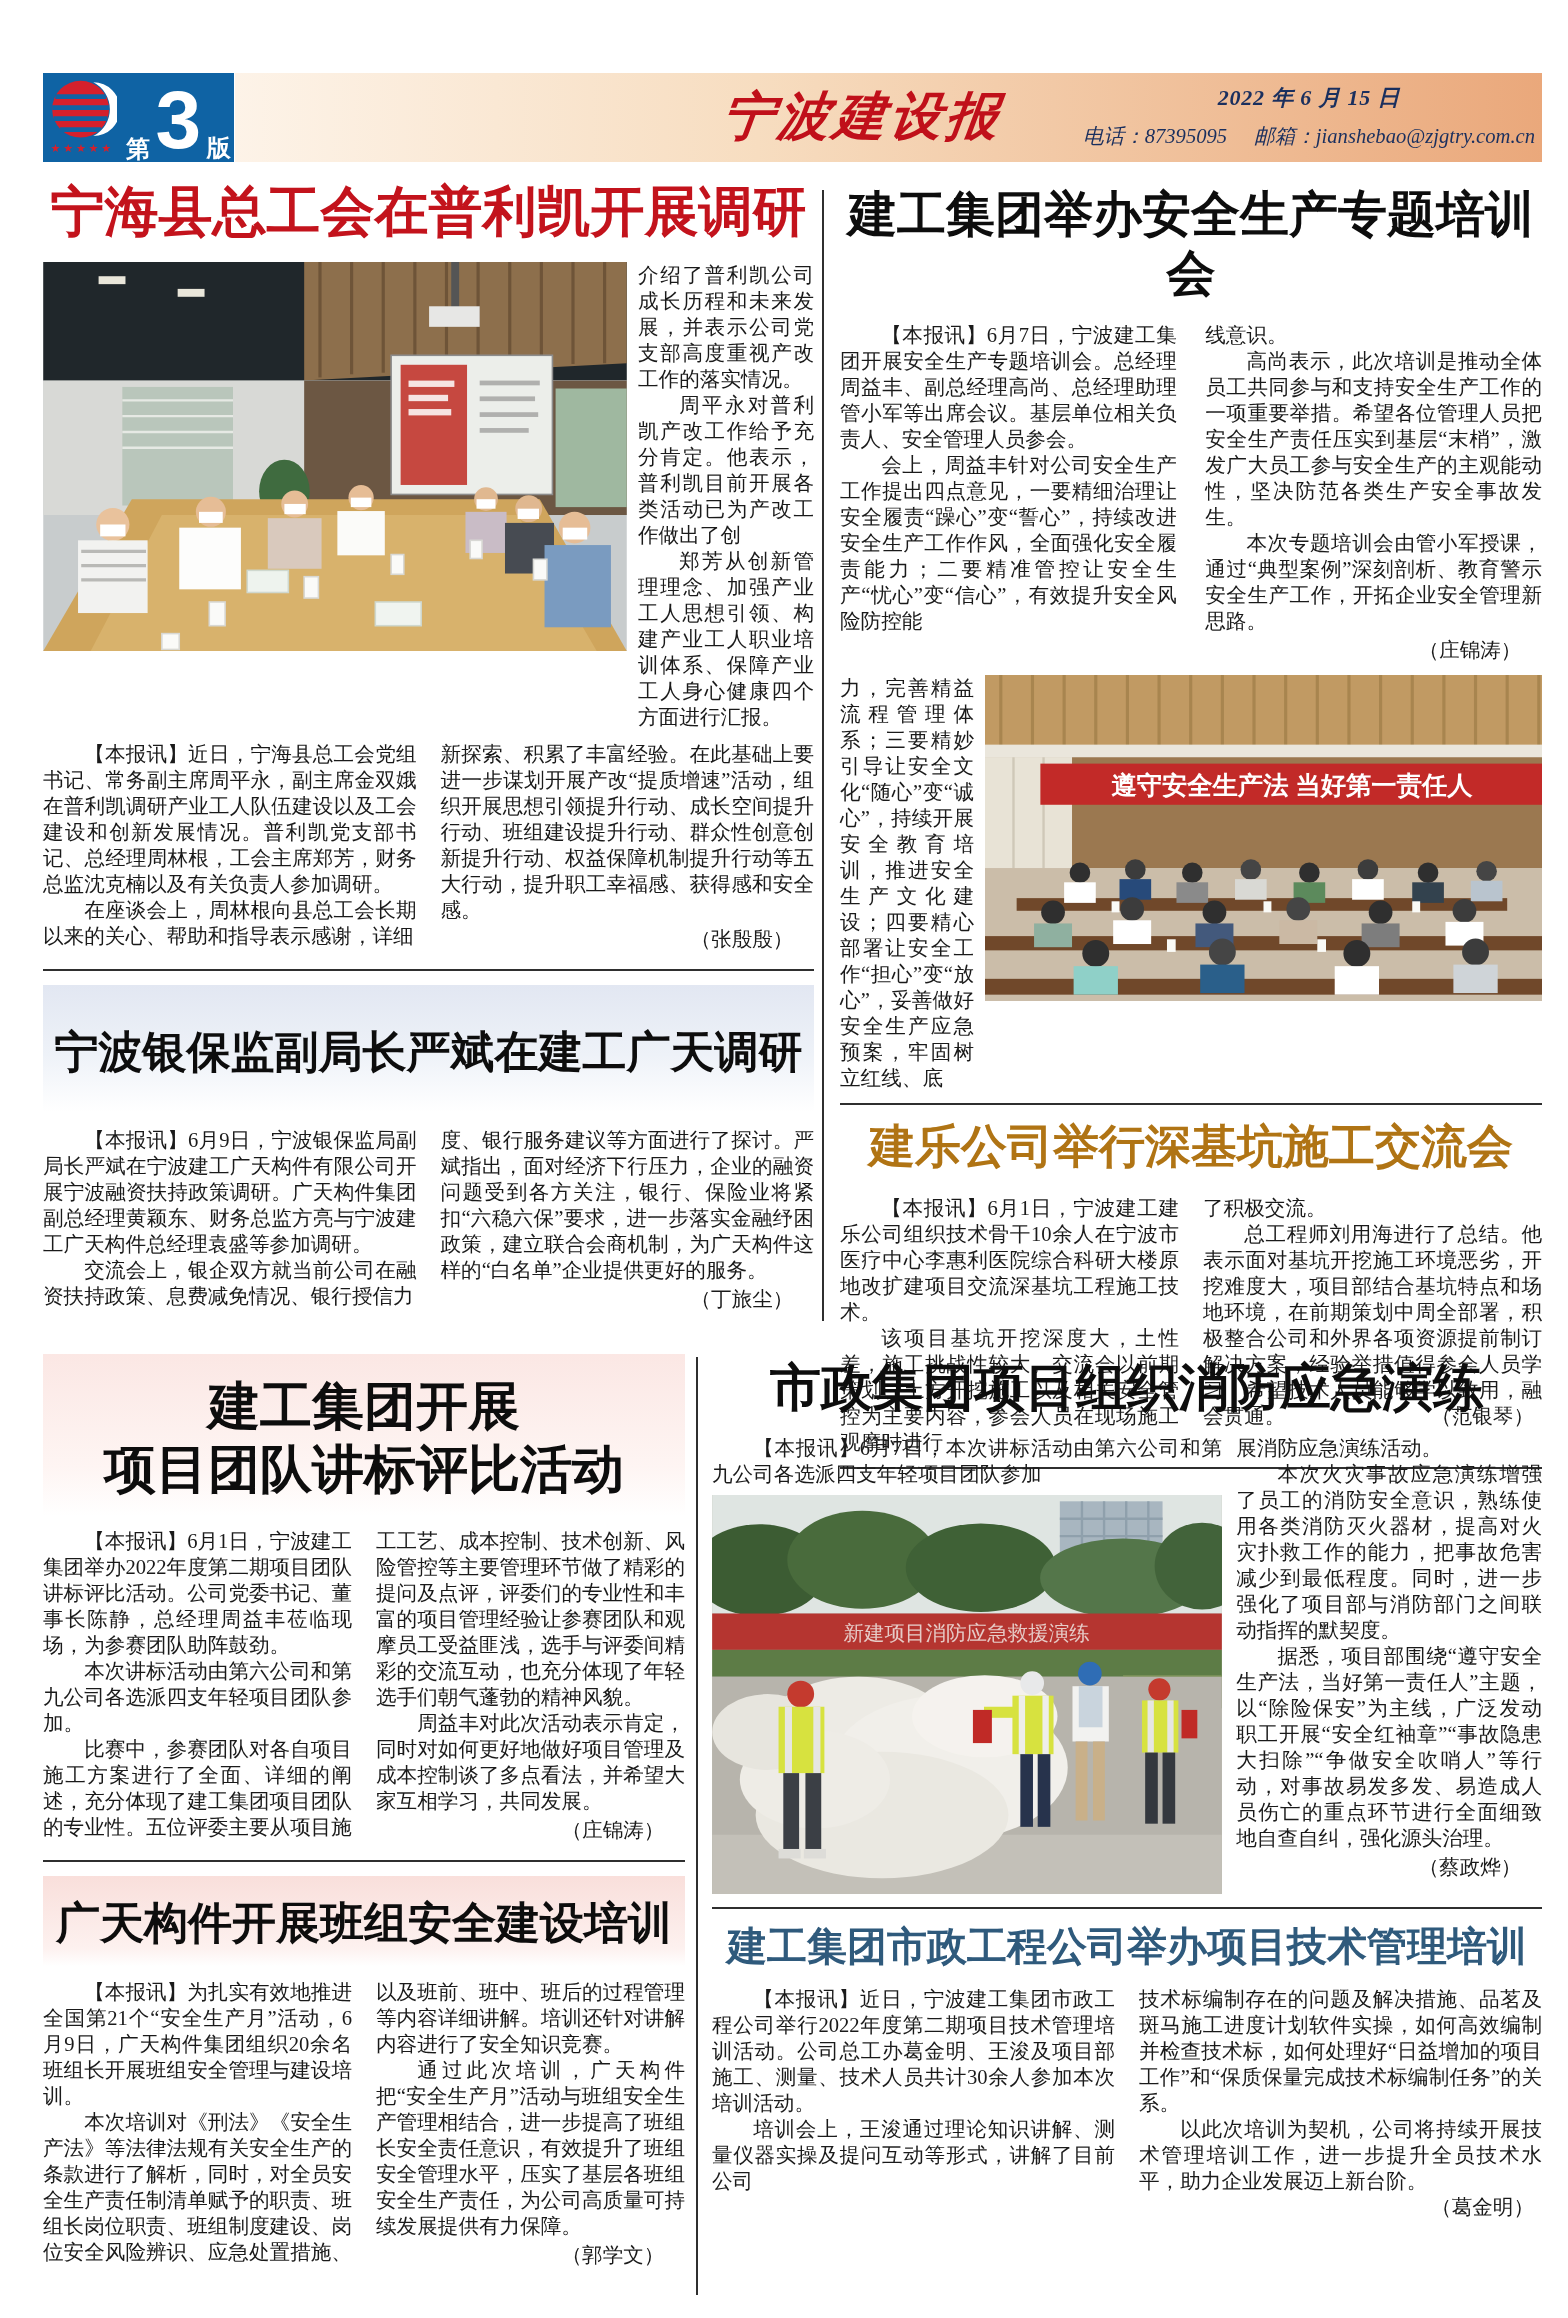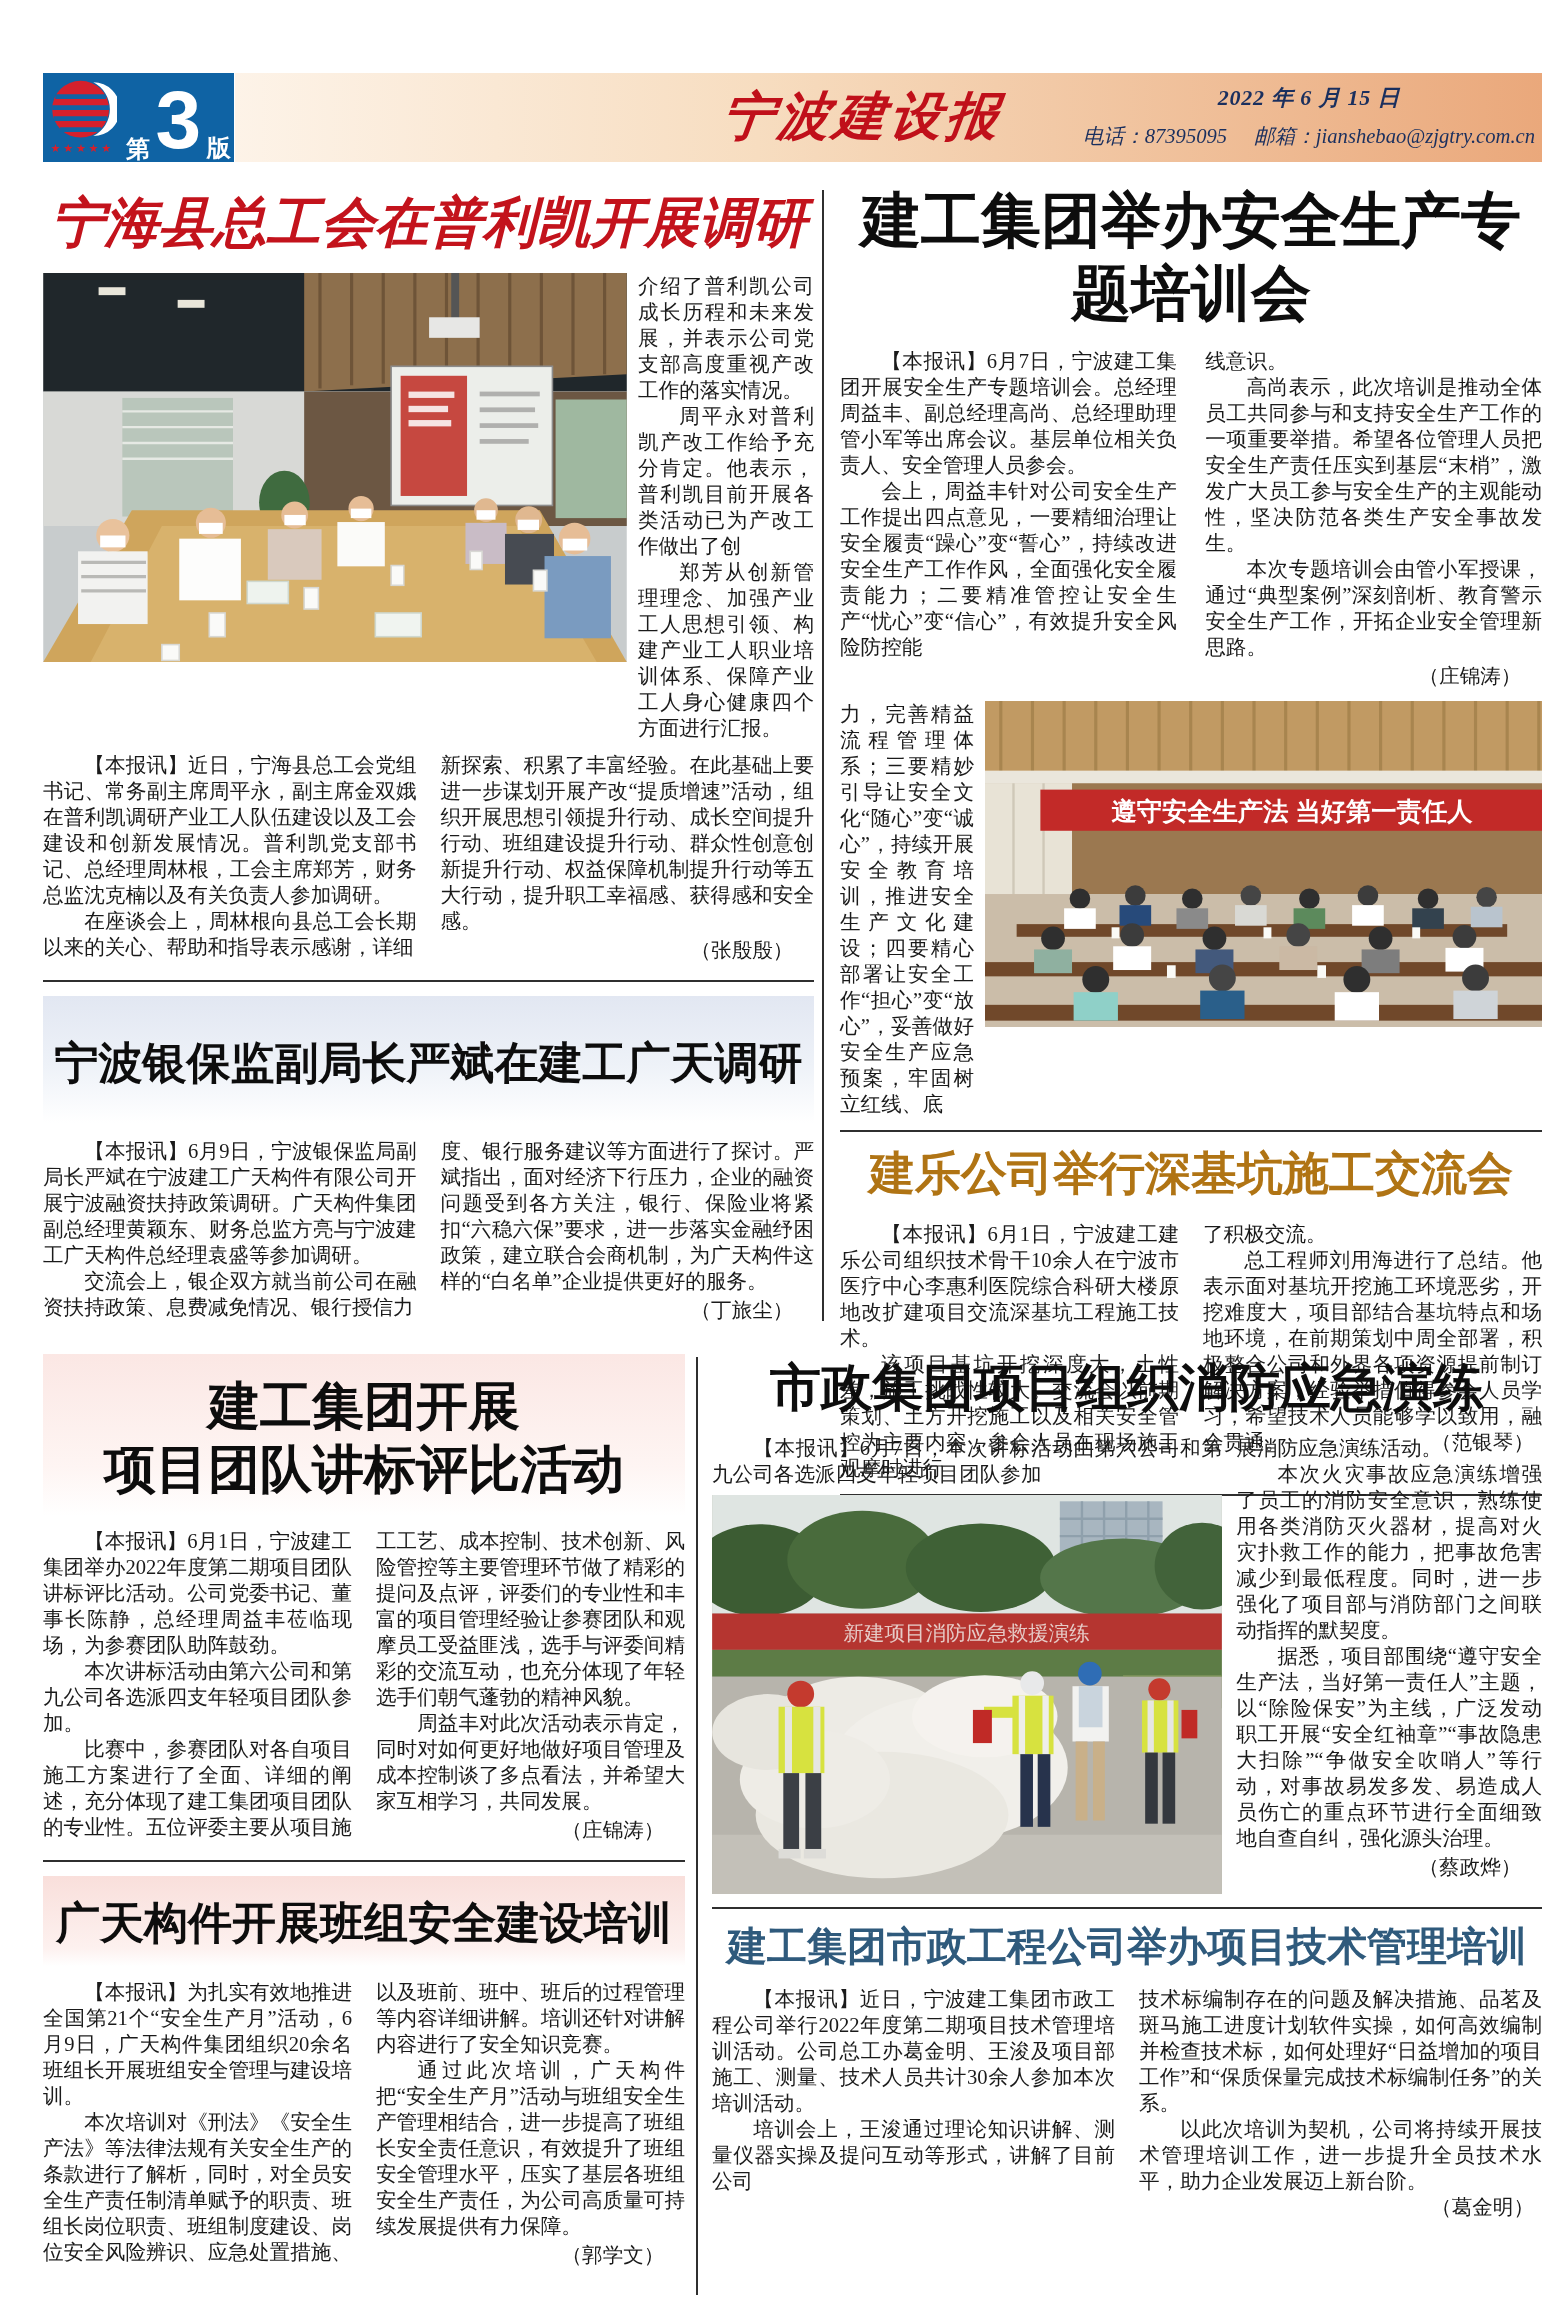--- a/index.html
+++ b/index.html
@@ -26,22 +26,22 @@
   #sec-tl{left:43px;top:180px;width:771px;}
   #sec-tr{left:840px;top:180px;width:702px;}
   #sec-bl{left:43px;top:1354px;width:642px;}
   #sec-br{left:712px;top:1354px;width:830px;}
   .vdiv{position:absolute;width:0;border-left:2.4px solid #2f2f2f;}
   #vdiv1{left:822px;top:190px;height:1131px;}
   #vdiv2{left:696px;top:1357px;height:938px;}
   hr.rule{border:none;border-top:2.4px solid #2f2f2f;margin:12.7px 0 14.2px 0;}
   
   .hl{text-align:center;font-weight:bold;line-height:1.22;margin:0;}
-  .hl-red{font-size:54px;color:#c3131c;margin:11px 0 16px;font-style:italic;}
-  .hl-a2{font-size:60px;color:#0d0d0d;margin:4.7px 0 17.4px;}
+  .hl-red{font-size:54px;color:#c3131c;margin:0 0 16px;}
+  .hl-a2{font-size:49px;color:#0d0d0d;margin:4.7px 0 17.4px;}
   .titlebox-blue{background:linear-gradient(180deg,#e2e7f2 0%,#eef2f8 55%,#ffffff 100%);
        padding:41px 0 33px;margin:0 0 14.2px;}
   .hl-a3{font-size:44px;color:#0d0d0d;}
   .hl-a4{font-size:46px;color:#b07414;margin:12.7px 0 19px;}
   .titlebox-pink1{background:linear-gradient(180deg,#fbe7e4 0%,#fef5f3 70%,#ffffff 100%);
        padding:20.6px 0 14.2px;margin:0 0 12.7px;}
   .hl-a5{font-size:52px;color:#0d0d0d;}
   .hl-a6{font-size:51px;color:#0d0d0d;margin:3.2px 0 16px;}
   .titlebox-pink2{background:linear-gradient(180deg,#f9dfdb 0%,#fdf1ef 80%,#ffffff 100%);
        padding:20.6px 0 16px;margin:4.7px 0 12.7px;}

